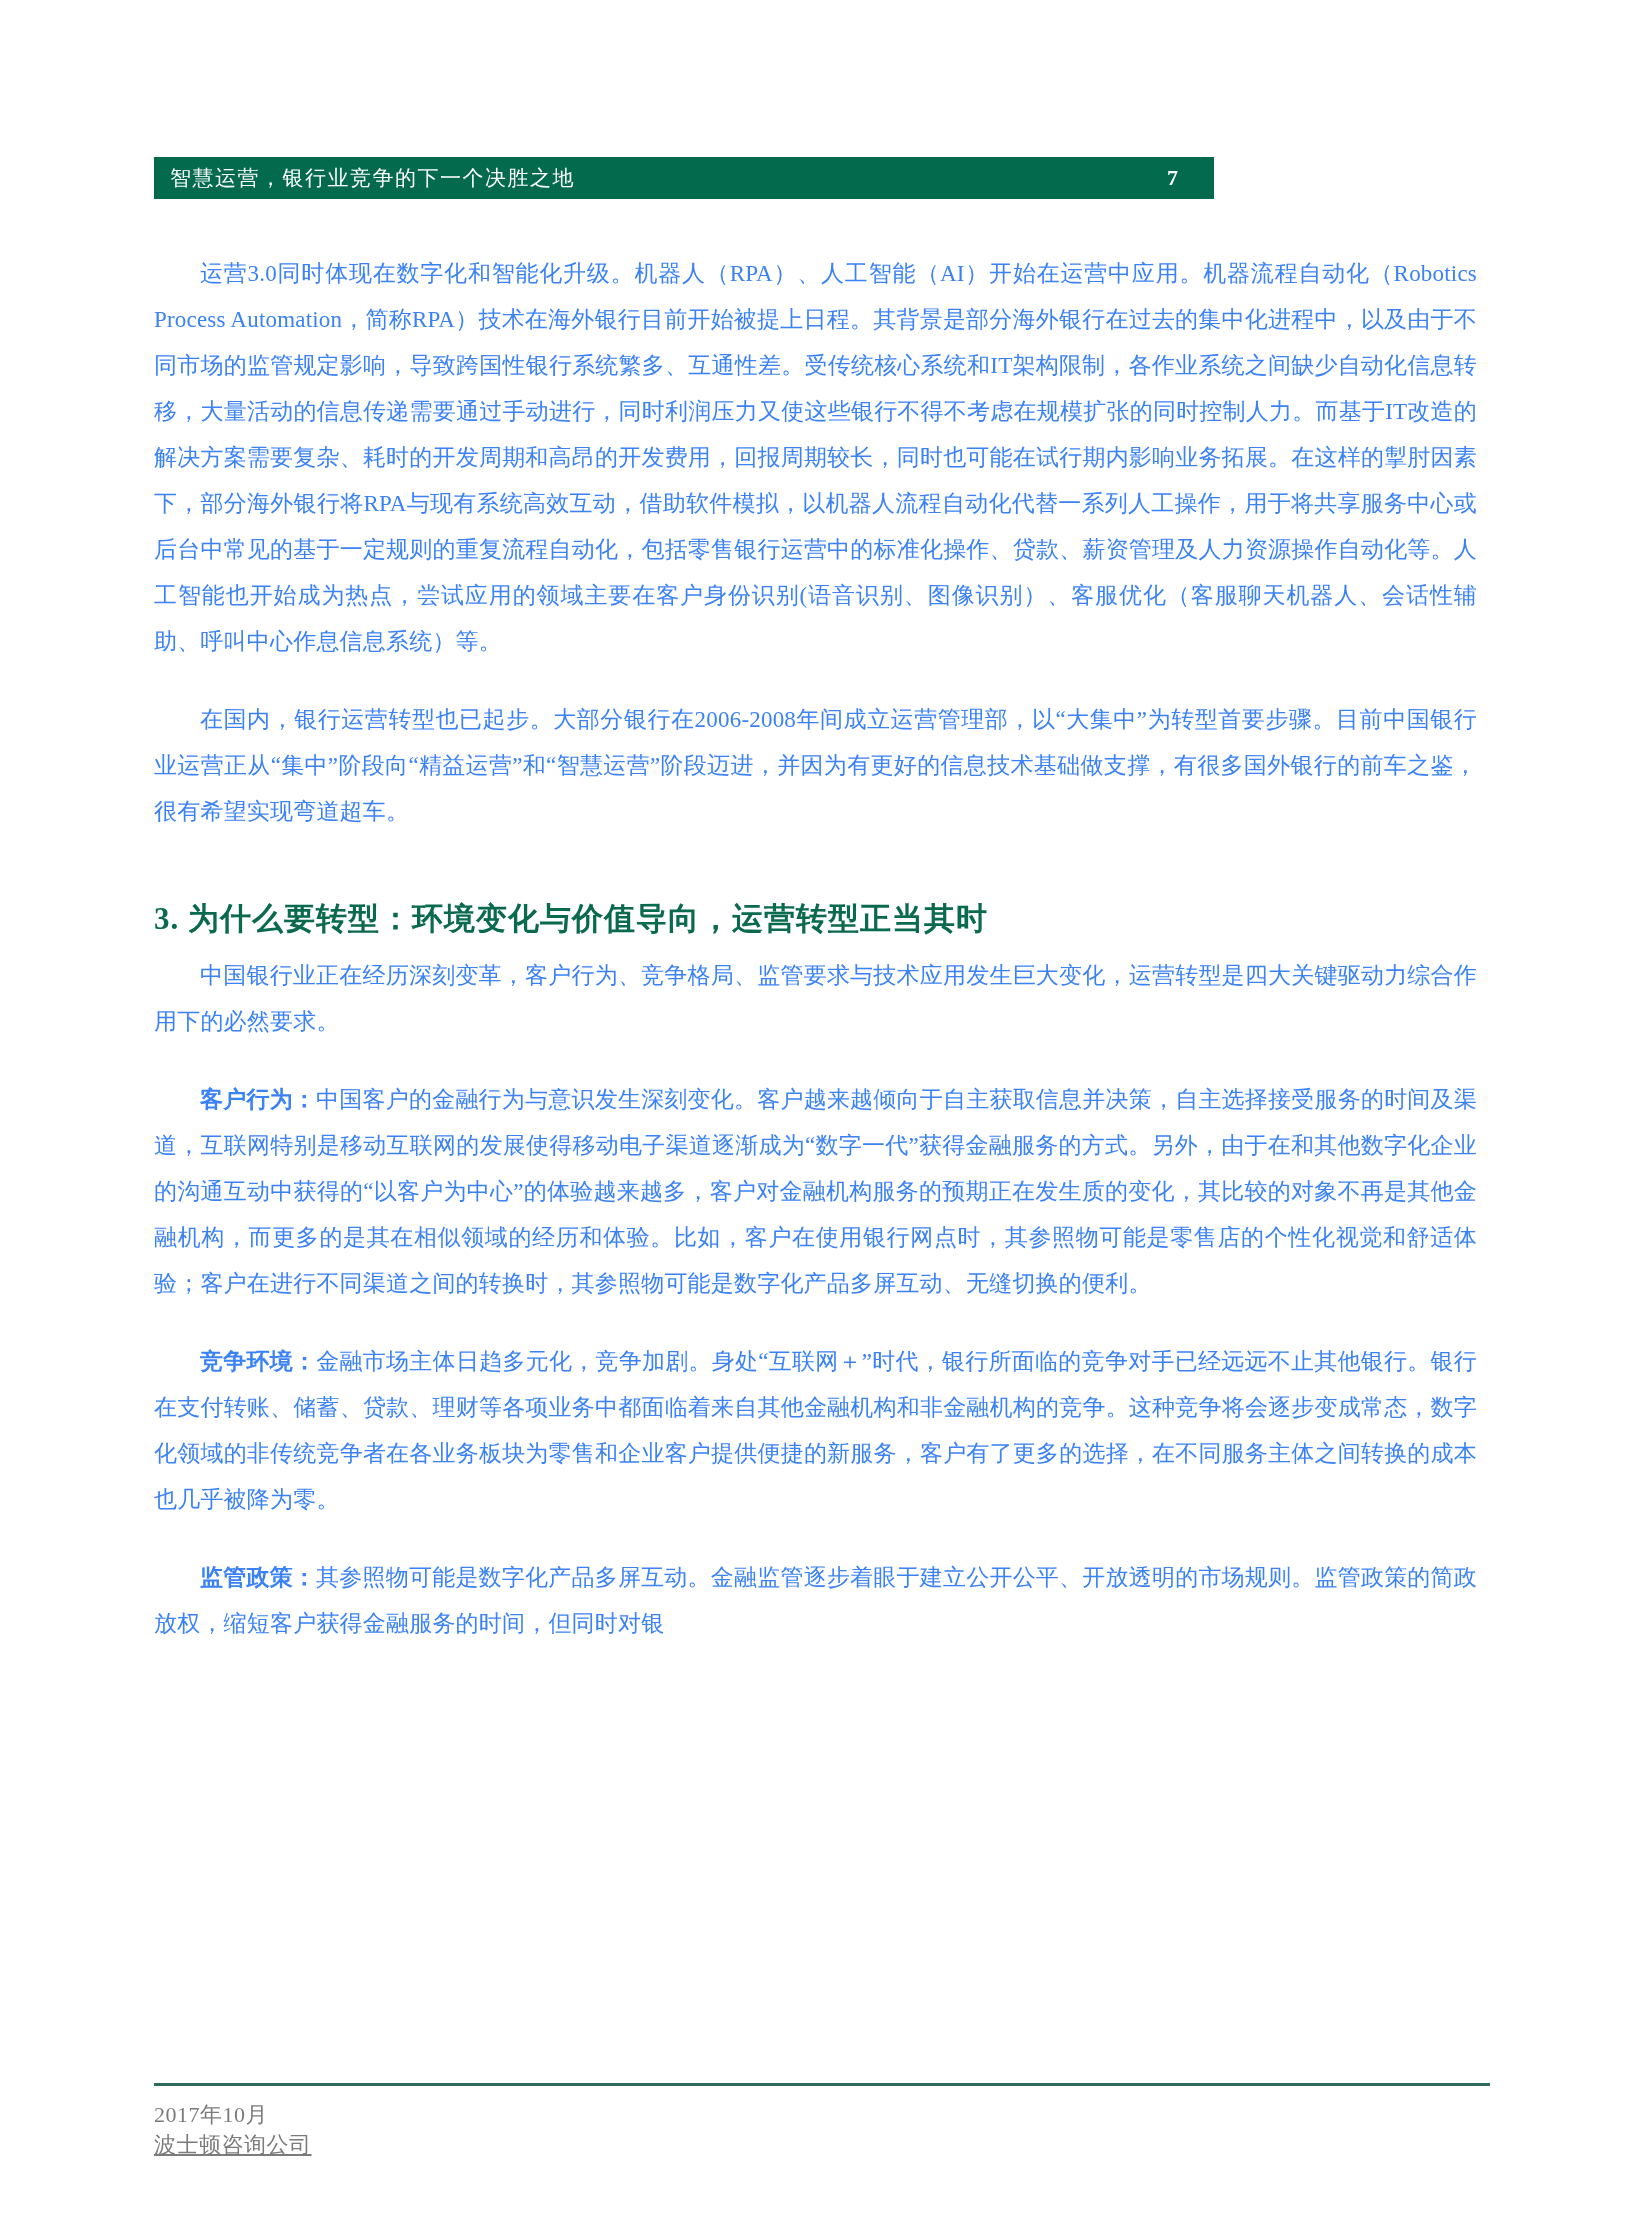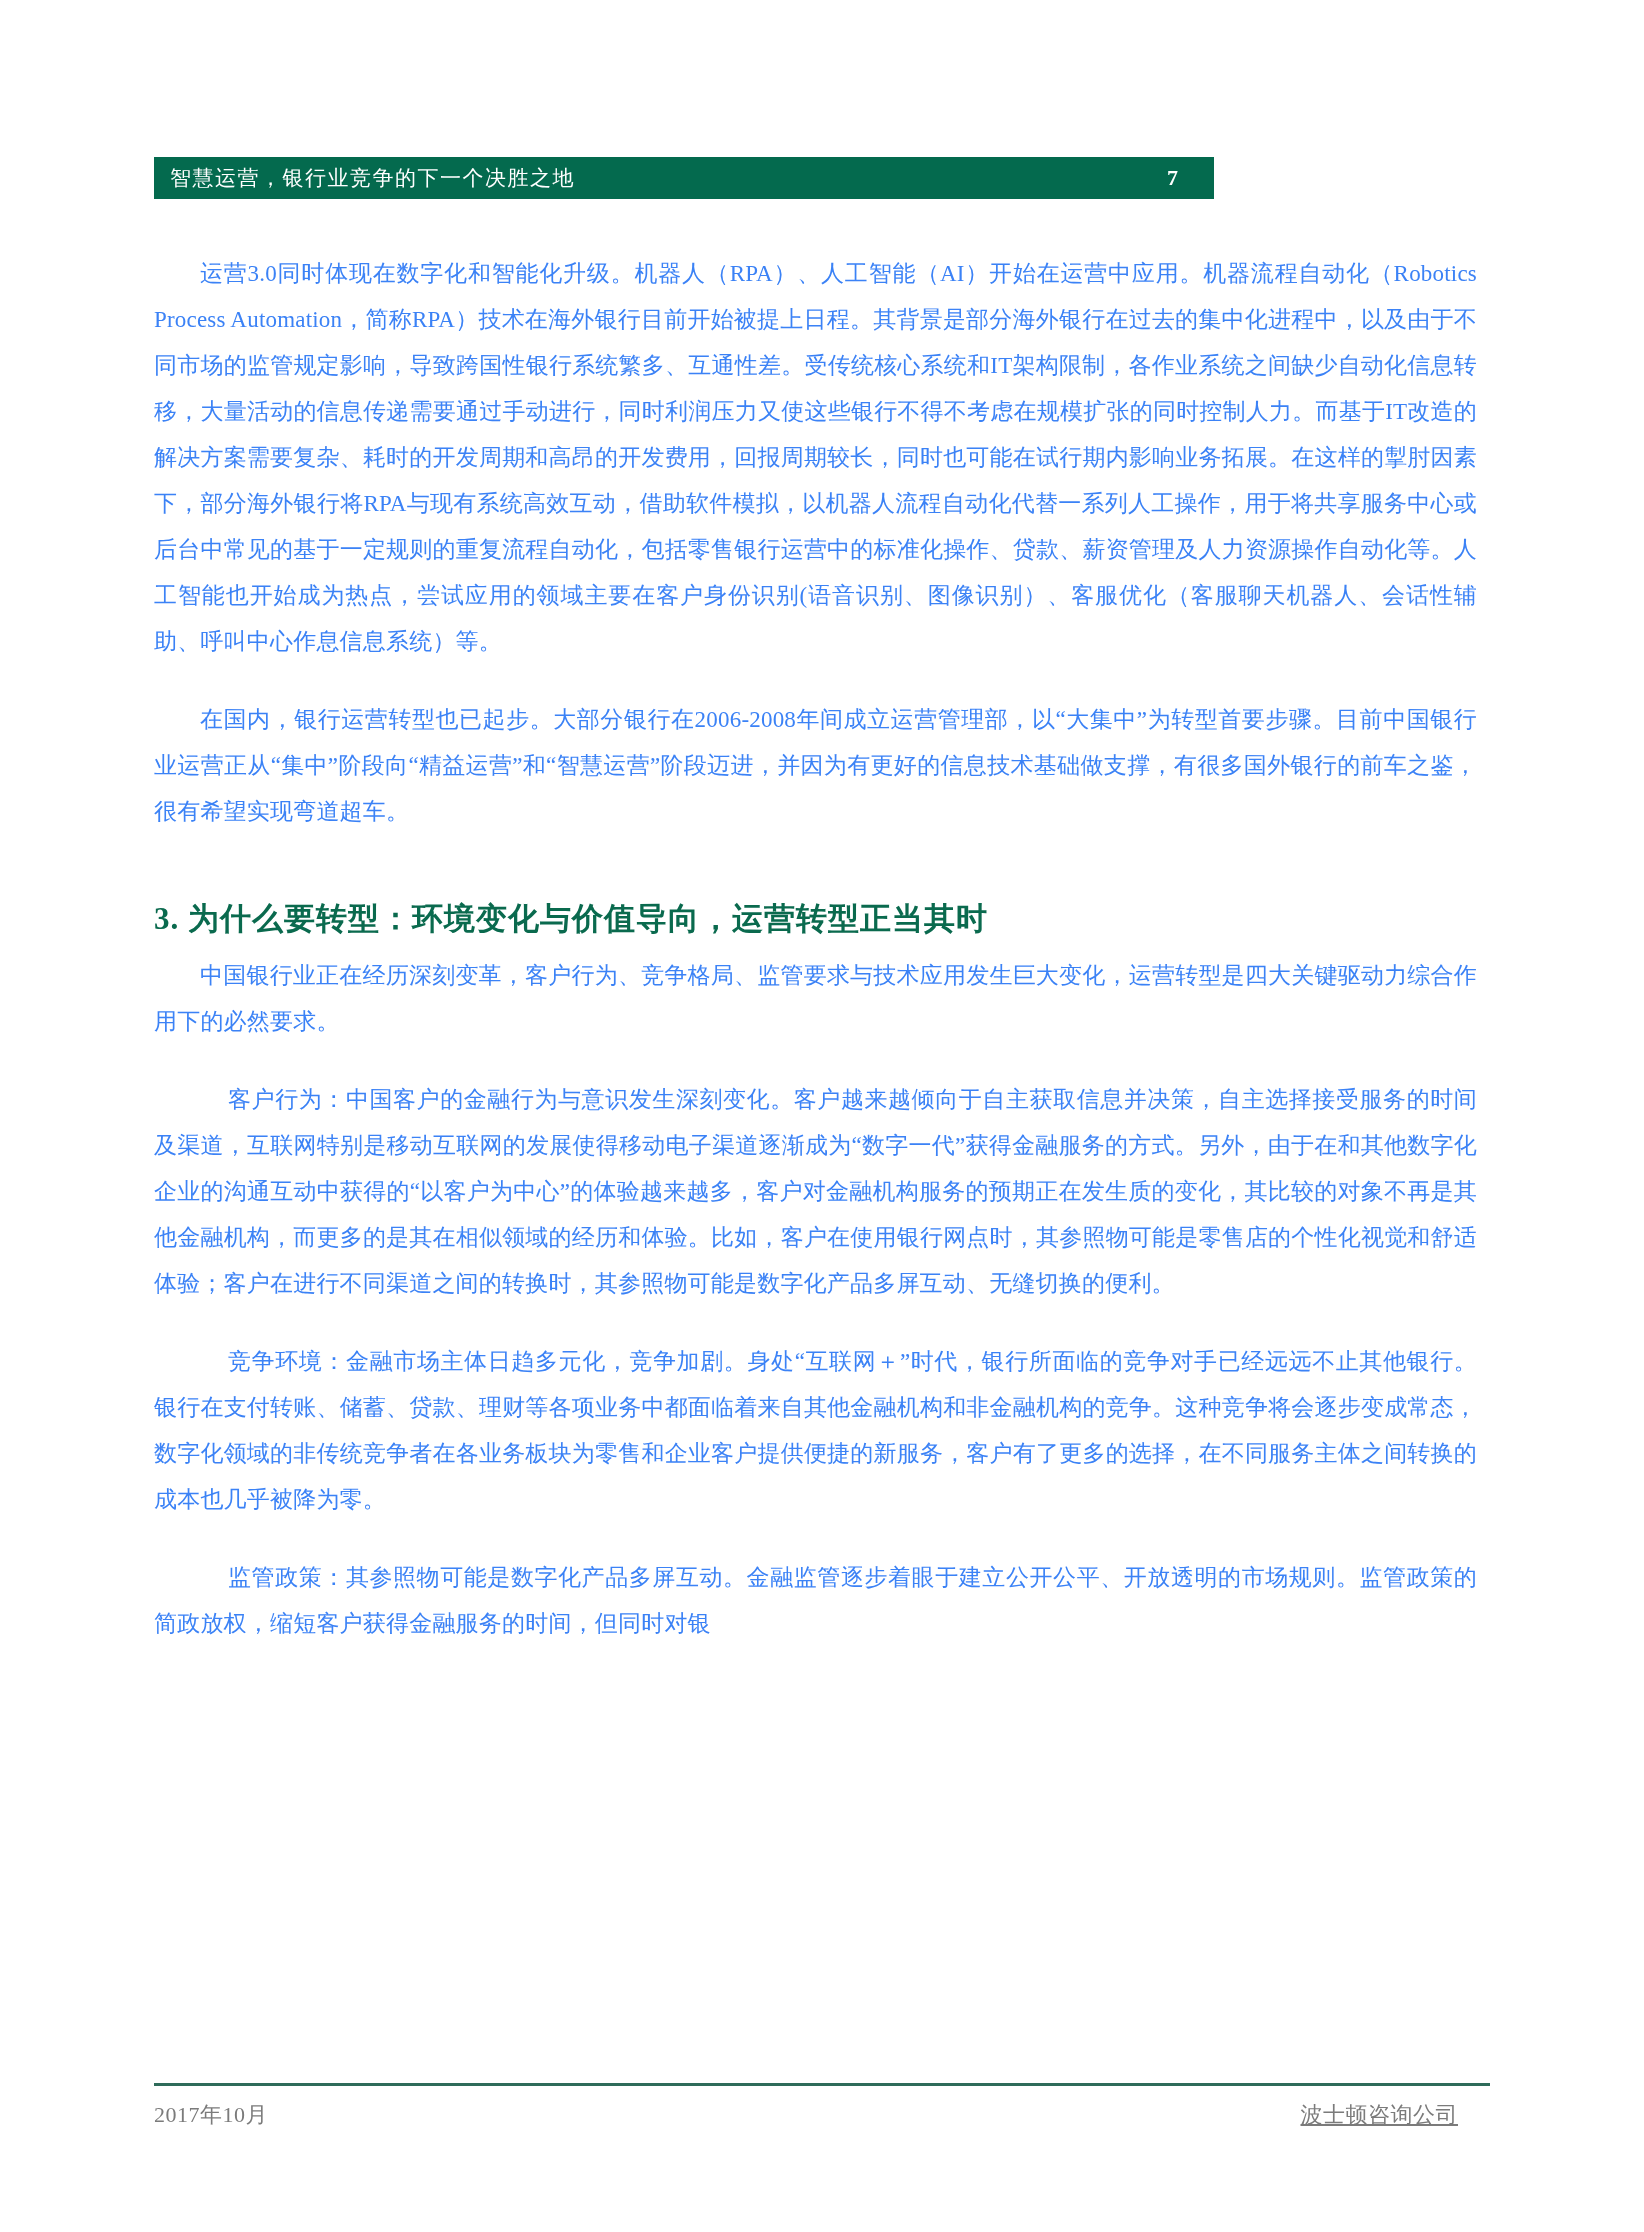--- a/index.html
+++ b/index.html
@@ -61,22 +61,21 @@
     text-align: justify;
     text-align-last: left;
     text-indent: 2em;
     letter-spacing: 0.2px;
     font-family: "Liberation Serif", "DejaVu Serif", serif;
   }
   p.para + p.para {
     margin-top: 32px;
   }
   .lead {
-    font-weight: normal;
-    margin-left: 28px;
+    font-weight: bold;
   }
 
   
   .section-heading {
     margin: 62px 0 12px 0;
     color: #0a6a4e;
     font-size: 31px;
     font-weight: bold;
     letter-spacing: 1px;
     line-height: 44px;
@@ -97,20 +96,21 @@
   }
   .footer-row {
     display: flex;
     justify-content: space-between;
     align-items: baseline;
     margin-top: 14px;
     color: #7b7b7b;
     font-size: 22px;
     letter-spacing: 0.5px;
     font-family: "Liberation Serif", "DejaVu Serif", serif;
+    flex-direction: column;
   }
   .footer-right {
     padding-right: 32px;
     text-decoration: underline;
   }
 </style>
 </head>
 <body>
 
 <div class="page">

